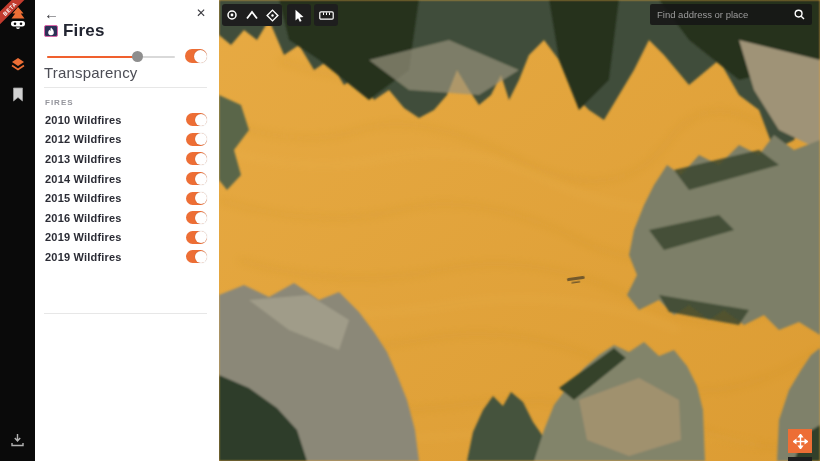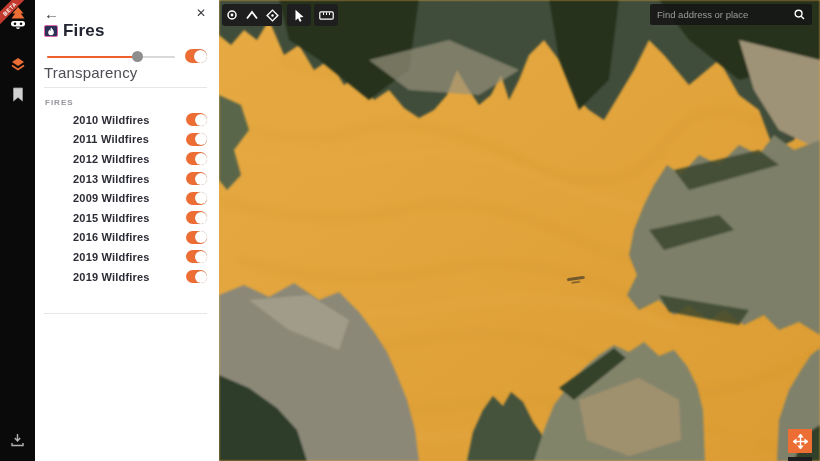--- a/index.html
+++ b/index.html
@@ -30,21 +30,21 @@
   .slider-track{position:absolute; left:0; top:6px; width:128px; height:2px; background:#d9d9d9; border-radius:1px;}
   .slider-fill{position:absolute; left:0; top:0; height:2px; background:#f0602e; border-radius:1px;}
   .slider-handle{position:absolute; top:-5px; width:11px; height:11px; margin-left:-5px; border-radius:50%; background:#8e8e8e; cursor:pointer;}
   .transparency-label{position:absolute; left:9px; top:64px; font-size:15px; color:#4c4d55; letter-spacing:.2px;}
 
   .divider{position:absolute; left:9px; right:12px; height:1px; background:#e7e7e7;}
   .div1{top:87px;} .div2{top:313px;}
 
   .section-header{position:absolute; left:10px; top:98px; font-size:8px; font-weight:bold; letter-spacing:1px; color:#94959c;}
   .layer-list{position:absolute; left:10px; right:12px; top:110px;}
-  .layer-row{height:19.6px; display:flex; align-items:center; justify-content:space-between; cursor:pointer;margin-left:28px;}
+  .layer-row{height:19.6px; display:flex; align-items:center; justify-content:space-between; cursor:pointer;}
   .layer-label{font-size:11px; font-weight:bold; color:#2b2c35; letter-spacing:.2px;}
 
   .toggle{position:relative; width:21px; height:13px; border-radius:7px; background:#cfcfcf; flex:0 0 auto; cursor:pointer;}
   .toggle.on{background:var(--accent);}
   .toggle::after{content:""; position:absolute; left:1px; top:0.5px; width:12px; height:12px; border-radius:50%;
     background:#fff; box-shadow:0 0 1px rgba(0,0,0,.25);}
   .toggle.on::after{left:auto; right:0.5px;}
   .toggle.master{width:22px; height:14px; border-radius:7px;}
   .toggle.master::after{width:13px; height:13px;}
   .master-toggle-pos{position:absolute; right:12px; top:49px;}
@@ -134,37 +134,33 @@
 
     <div class="divider div1"></div>
     <div class="section-header">FIRES</div>
 
     <div class="layer-list">
     <div class="layer-row">
       <span class="layer-label">2010 Wildfires</span>
       <span class="toggle on"></span>
     </div>
 
-    <div class="layer-row">
-      <span class="layer-label">2011 Wildfires</span>
-      <span class="toggle on"></span>
-    </div>
 
     <div class="layer-row">
       <span class="layer-label">2012 Wildfires</span>
       <span class="toggle on"></span>
     </div>
 
     <div class="layer-row">
       <span class="layer-label">2013 Wildfires</span>
       <span class="toggle on"></span>
     </div>
 
     <div class="layer-row">
-      <span class="layer-label">2009 Wildfires</span>
+      <span class="layer-label">2014 Wildfires</span>
       <span class="toggle on"></span>
     </div>
 
     <div class="layer-row">
       <span class="layer-label">2015 Wildfires</span>
       <span class="toggle on"></span>
     </div>
 
     <div class="layer-row">
       <span class="layer-label">2016 Wildfires</span>

